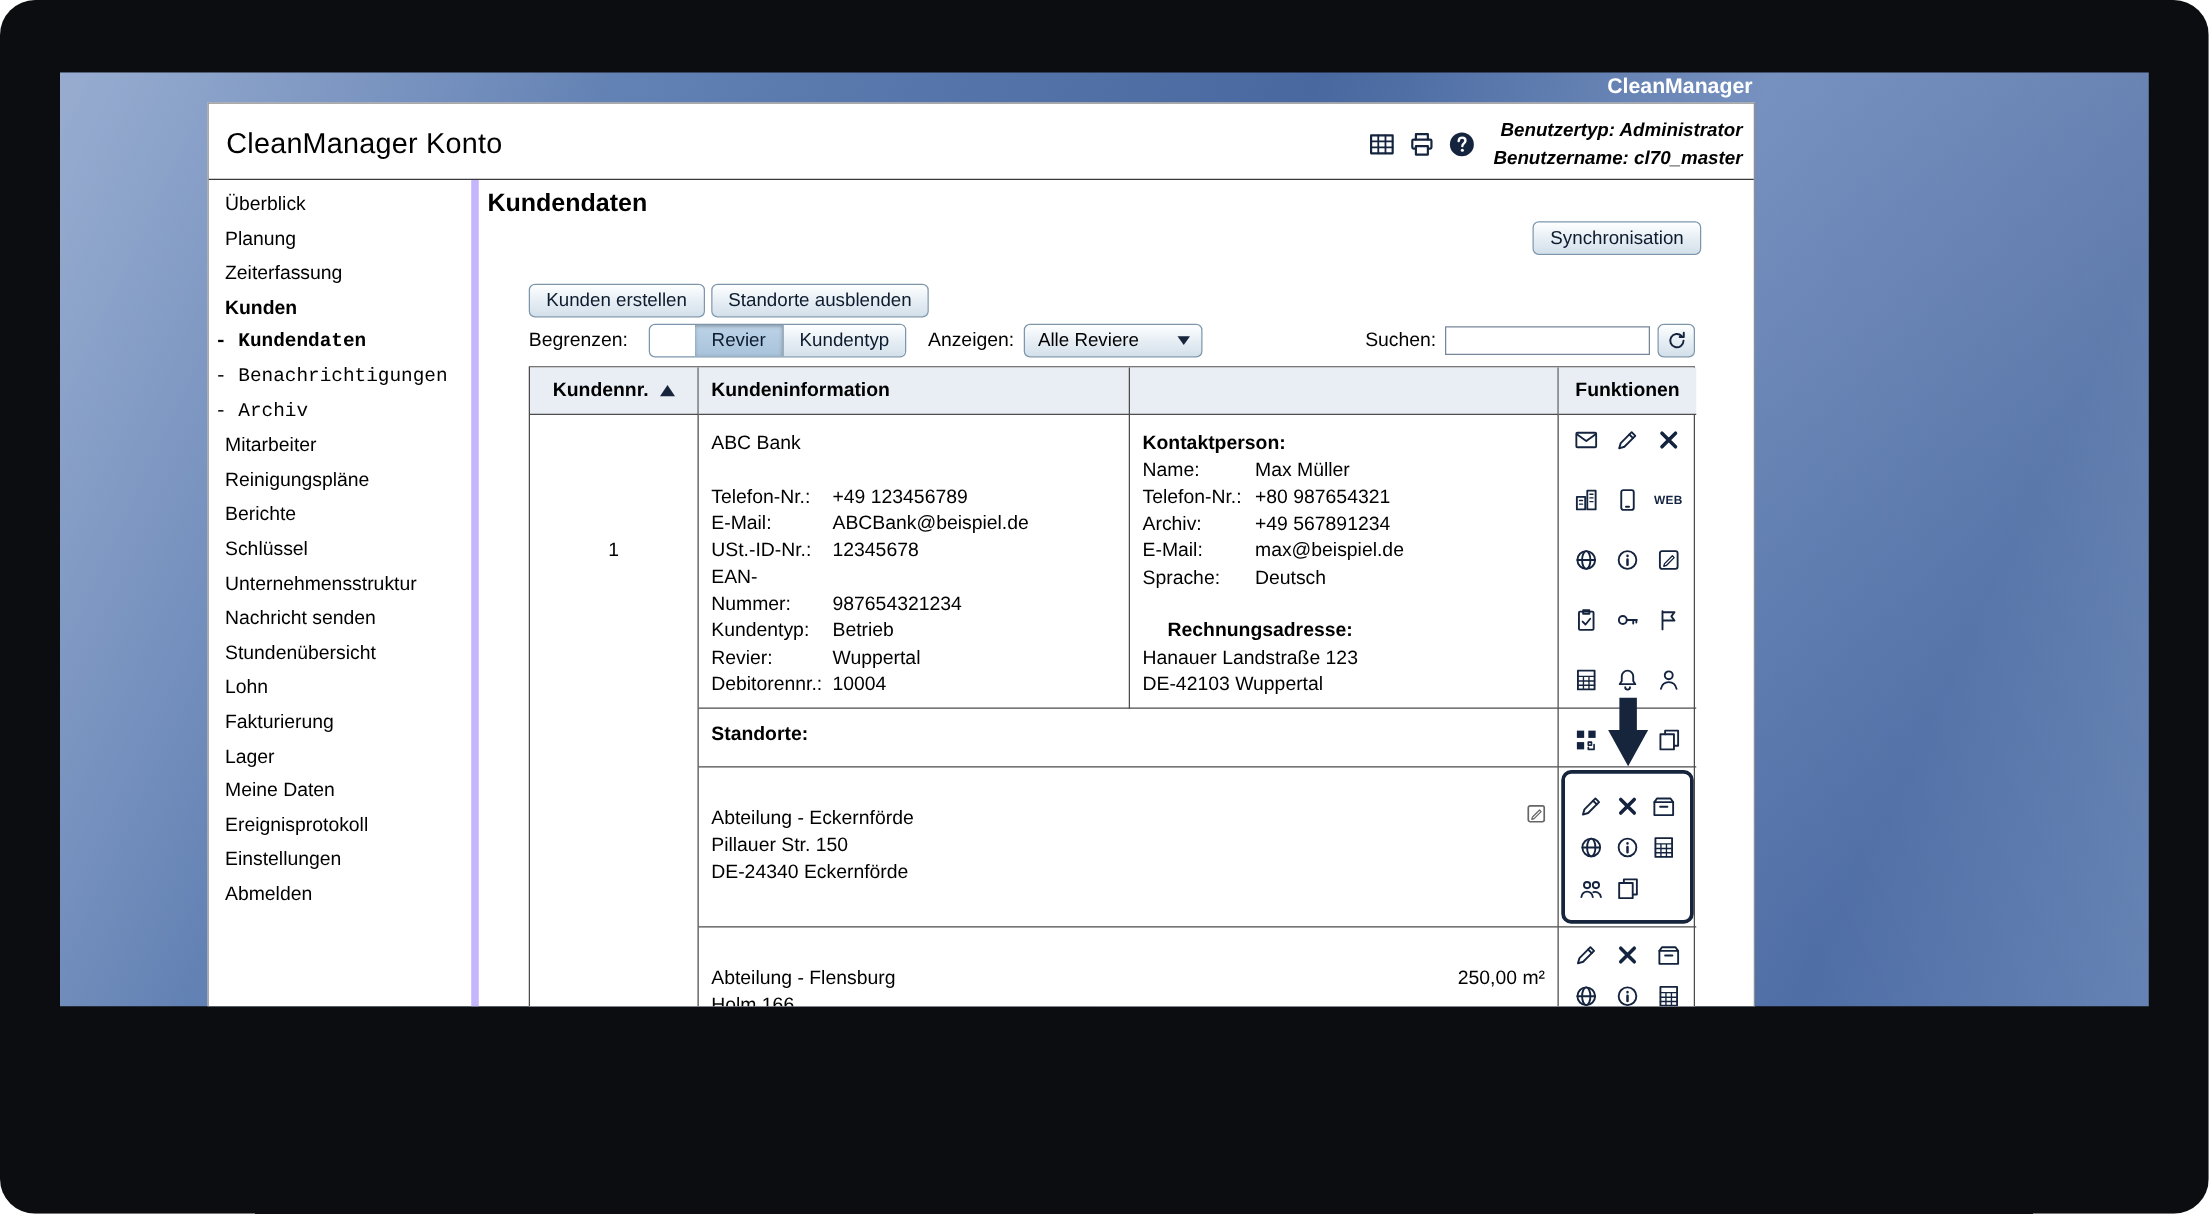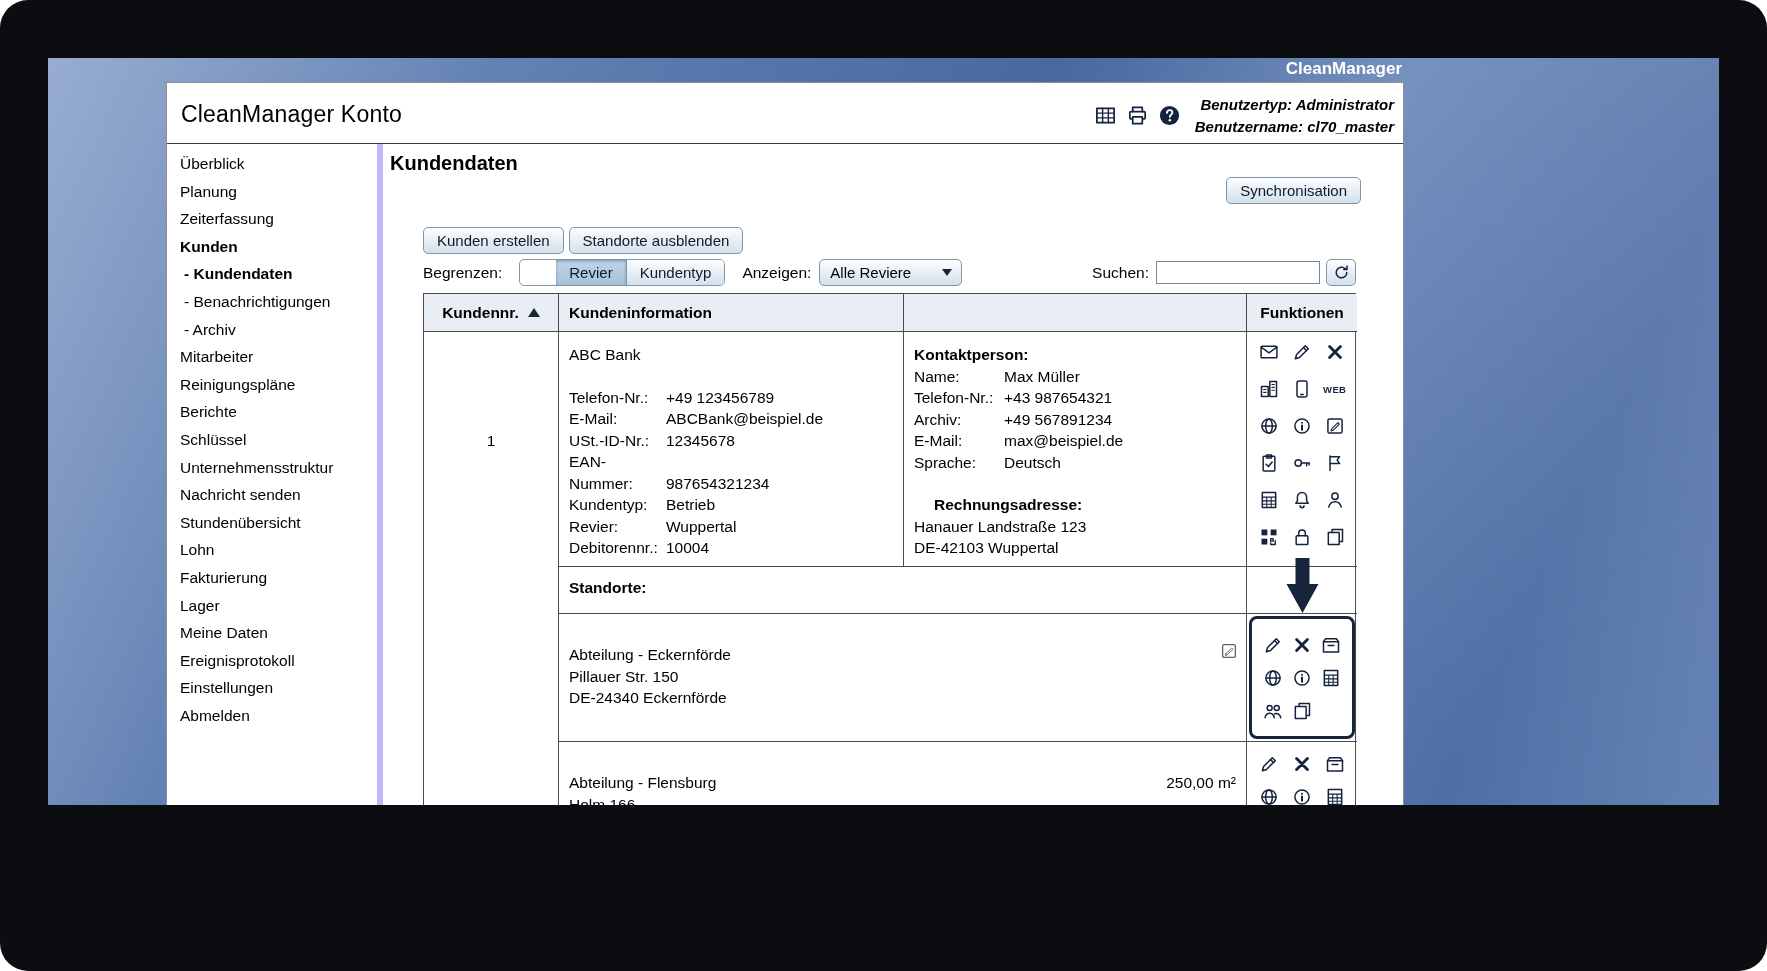--- a/index.html
+++ b/index.html
@@ -24,21 +24,21 @@
   }
   .p-header { position:relative; height:61px; border-bottom:1px solid #3a3a3a; }
   .p-title { position:absolute; left:14px; top:18px; font-size:23px; font-weight:normal; letter-spacing:.2px; }
   .p-right { position:absolute; right:9px; top:11px; display:flex; align-items:center; gap:9px; }
   .hicn { width:23px; height:23px; color:#14233e; cursor:pointer; }
   .usermeta { text-align:right; font-style:italic; font-size:15px; line-height:21.5px; font-weight:bold; margin-left:5px; }
 
   .p-body { position:absolute; top:61px; left:0; right:0; bottom:0; display:flex; }
   .sidebar { width:216px; flex:none; border-right:6px solid #c4b5fd; padding-top:6px; }
   .s-item { padding-left:13px; font-size:15.5px; line-height:27.6px; white-space:nowrap; cursor:pointer; }
-  .s-item.sub { padding-left:17px; }
+  .s-item.sub { padding-left:5px;font-family:Liberation Mono, monospace; }
   .s-item.bold { font-weight:bold; }
 
   .main { position:relative; flex:1; }
   .m-title { position:absolute; left:7px; top:8px; font-size:20px; font-weight:bold; }
 
   .btn {
     display:inline-flex; align-items:center; justify-content:center; height:27px; padding:0 13px;
     background:linear-gradient(#feffff,#e9f0f6 45%,#d3e0ea); border:1px solid #7e96ab;
     border-radius:5px; font-size:15px; color:#0d1b2e; cursor:pointer; white-space:nowrap;
   }
@@ -90,21 +90,21 @@
   .billing { margin-top:21px;margin-left:20px; }
   .cell-func { padding:10px 6px 6px; }
   .r2c4 { grid-row:2; grid-column:4; }
   .r3c2 { grid-row:3; grid-column:2/4; padding:12px 10px; font-weight:bold; font-size:15.5px; }
   .r3c4 { grid-row:3; grid-column:4; }
   .r4c2 { grid-row:4; grid-column:2/4; position:relative; padding:30px 10px 0; font-size:15.5px; line-height:21.5px; }
   .r4c4 { grid-row:4; grid-column:4; padding:0; }
   .r5c2 { grid-row:5; grid-column:2/4; position:relative; padding:30px 10px 0; font-size:15.5px; line-height:21.5px; }
   .r5c4 { grid-row:5; grid-column:4; padding:12px 6px 6px; }
 
-  .fgrid { display:grid; grid-template-columns:repeat(3,1fr); justify-items:center; align-items:center; row-gap:17px; }
+  .fgrid { display:grid; grid-template-columns:repeat(3,1fr); justify-items:center; align-items:center; row-gap:28px; }
   .fgrid.small { row-gap:13px; column-gap:2px; }
   .icn { width:20px; height:20px; color:#14233e; cursor:pointer; display:block; }
   .icn.web { width:28px; display:flex; align-items:center; justify-content:center;
     font-size:9.5px; font-weight:bold; color:#14233e; letter-spacing:.3px; }
   .note-ic { position:absolute; right:8px; top:28px; width:18px; height:18px; color:#666; cursor:pointer; }
   .area-val { position:absolute; right:10px; top:30px; }
 
   .hlbox { margin:2px; height:calc(100% - 4px); border:3px solid #16243c; border-radius:8px;
     display:flex; align-items:center; justify-content:center; }
   .hlbox .fgrid { width:86%; }
@@ -250,21 +250,21 @@
             </div>
 
             <div class="ct-cell cell-contact">
               <div class="chead">Kontaktperson:</div>
               <div class="frow">
                   <span class="flabel">Name:</span>
                   <span>Max Müller</span>
                 </div>
               <div class="frow">
                   <span class="flabel">Telefon-Nr.:</span>
-                  <span>+43 987654321</span>
+                  <span>+80 987654321</span>
                 </div>
               <div class="frow">
                   <span class="flabel">Archiv:</span>
                   <span>+49 567891234</span>
                 </div>
               <div class="frow">
                   <span class="flabel">E-Mail:</span>
                   <span>max@beispiel.de</span>
                 </div>
               <div class="frow">

